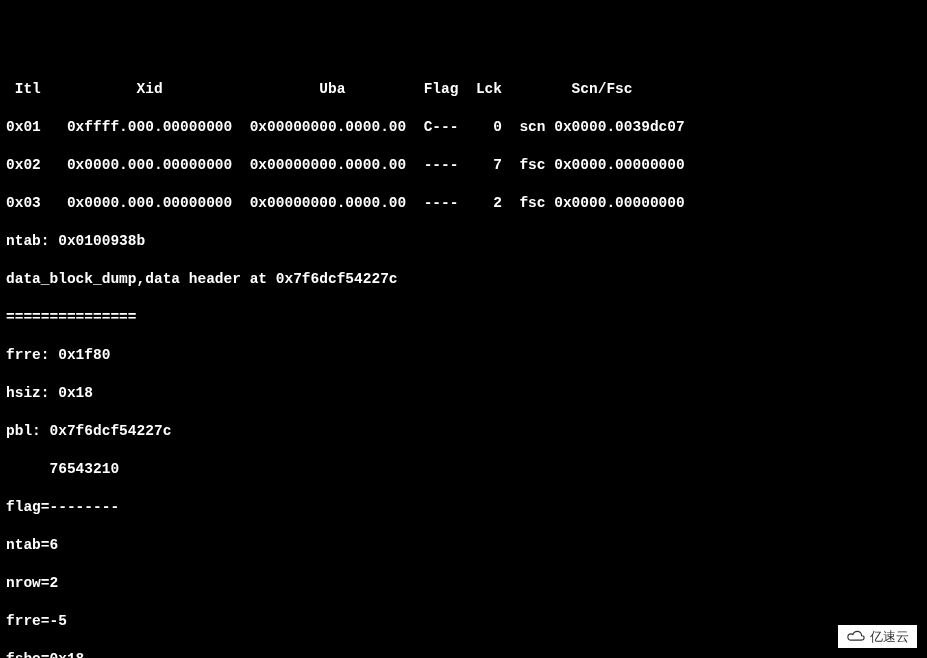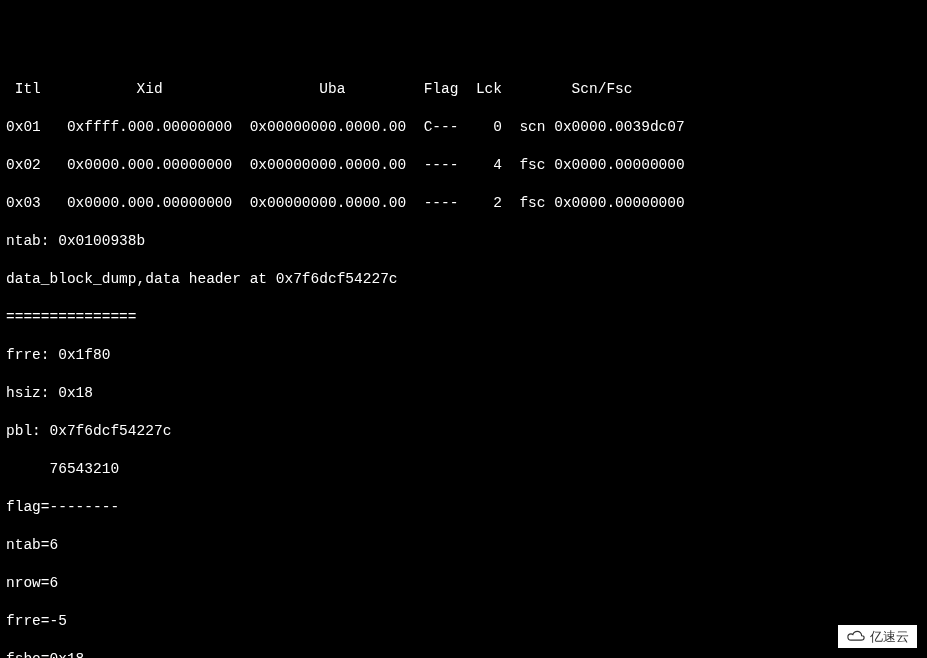--- a/index.html
+++ b/index.html
@@ -15,20 +15,21 @@
       line-height: 19px;
       padding: 4px 6px;
       width: 927px;
       height: 658px;
       overflow: hidden;
       white-space: pre;
       position: relative;
     }
     .term-line {
       white-space: pre;
+      font-weight: bold;
     }
     .watermark {
       position: absolute;
       right: 10px;
       bottom: 10px;
       background: #fff;
       color: #333;
       font-family: Arial, sans-serif;
       font-size: 13px;
       padding: 2px 8px;
@@ -44,32 +45,32 @@
       display: block;
     }
   </style>
 </head>
 <body>
 
 
 
 <div class="term-line"> Itl           Xid                  Uba         Flag  Lck        Scn/Fsc</div>
 <div class="term-line">0x01   0xffff.000.00000000  0x00000000.0000.00  C---    0  scn 0x0000.0039dc07</div>
-<div class="term-line">0x02   0x0000.000.00000000  0x00000000.0000.00  ----    4  fsc 0x0000.00000000</div>
+<div class="term-line">0x02   0x0000.000.00000000  0x00000000.0000.00  ----    7  fsc 0x0000.00000000</div>
 <div class="term-line">0x03   0x0000.000.00000000  0x00000000.0000.00  ----    2  fsc 0x0000.00000000</div>
 <div class="term-line">ntab: 0x0100938b</div>
 <div class="term-line">data_block_dump,data header at 0x7f6dcf54227c</div>
 <div class="term-line">===============</div>
 <div class="term-line">frre: 0x1f80</div>
 <div class="term-line">hsiz: 0x18</div>
 <div class="term-line">pbl: 0x7f6dcf54227c</div>
 <div class="term-line">     76543210</div>
 <div class="term-line">flag=--------</div>
 <div class="term-line">ntab=6</div>
-<div class="term-line">nrow=6</div>
+<div class="term-line">nrow=2</div>
 <div class="term-line">frre=-5</div>
 <div class="term-line">fsbo=0x18</div>
 
 
 
 
 
 
 
 

